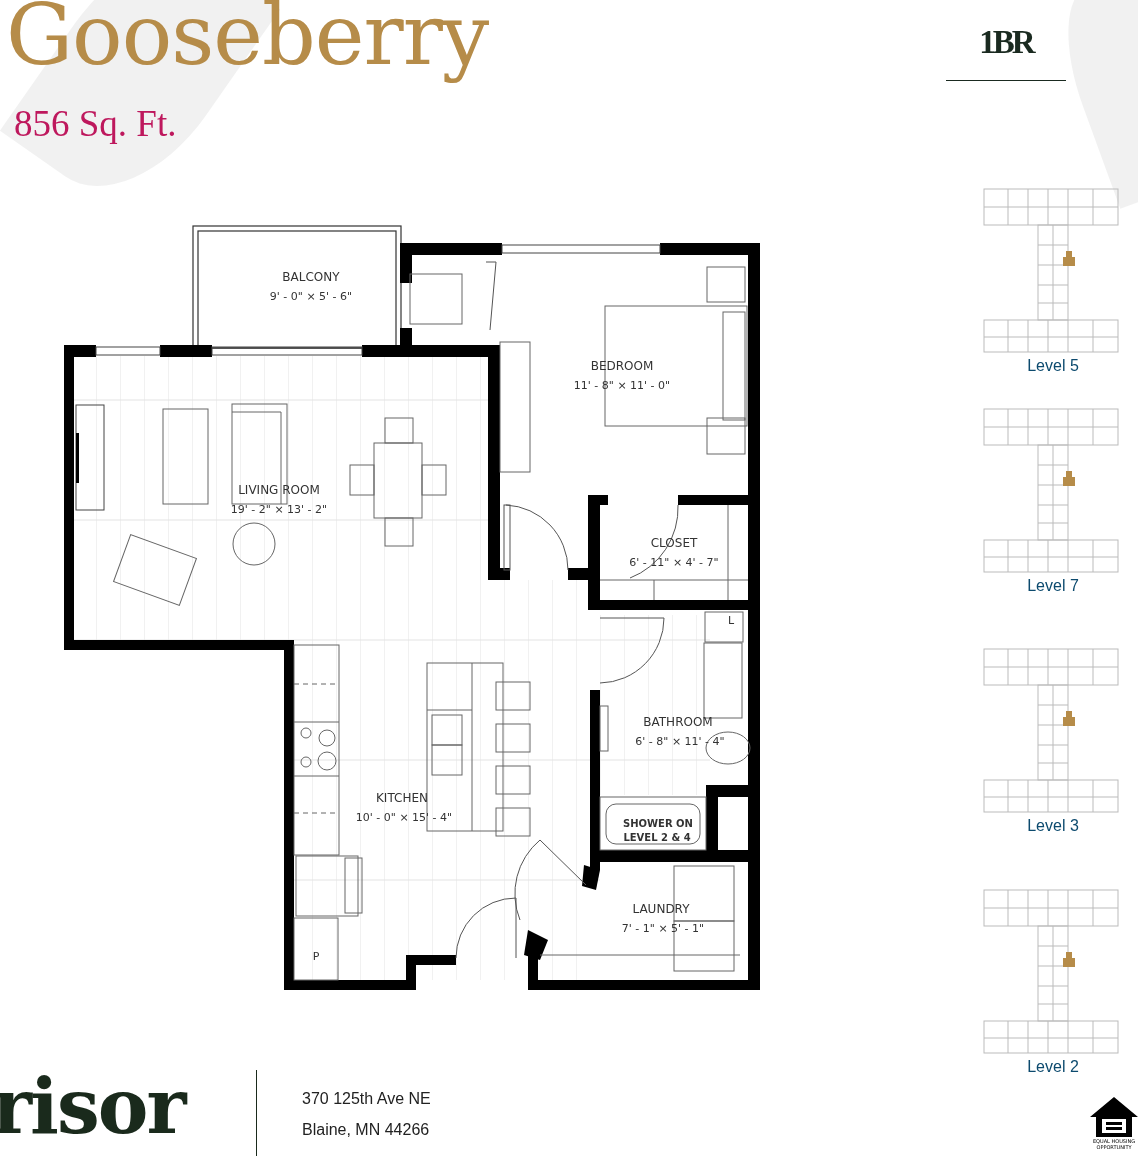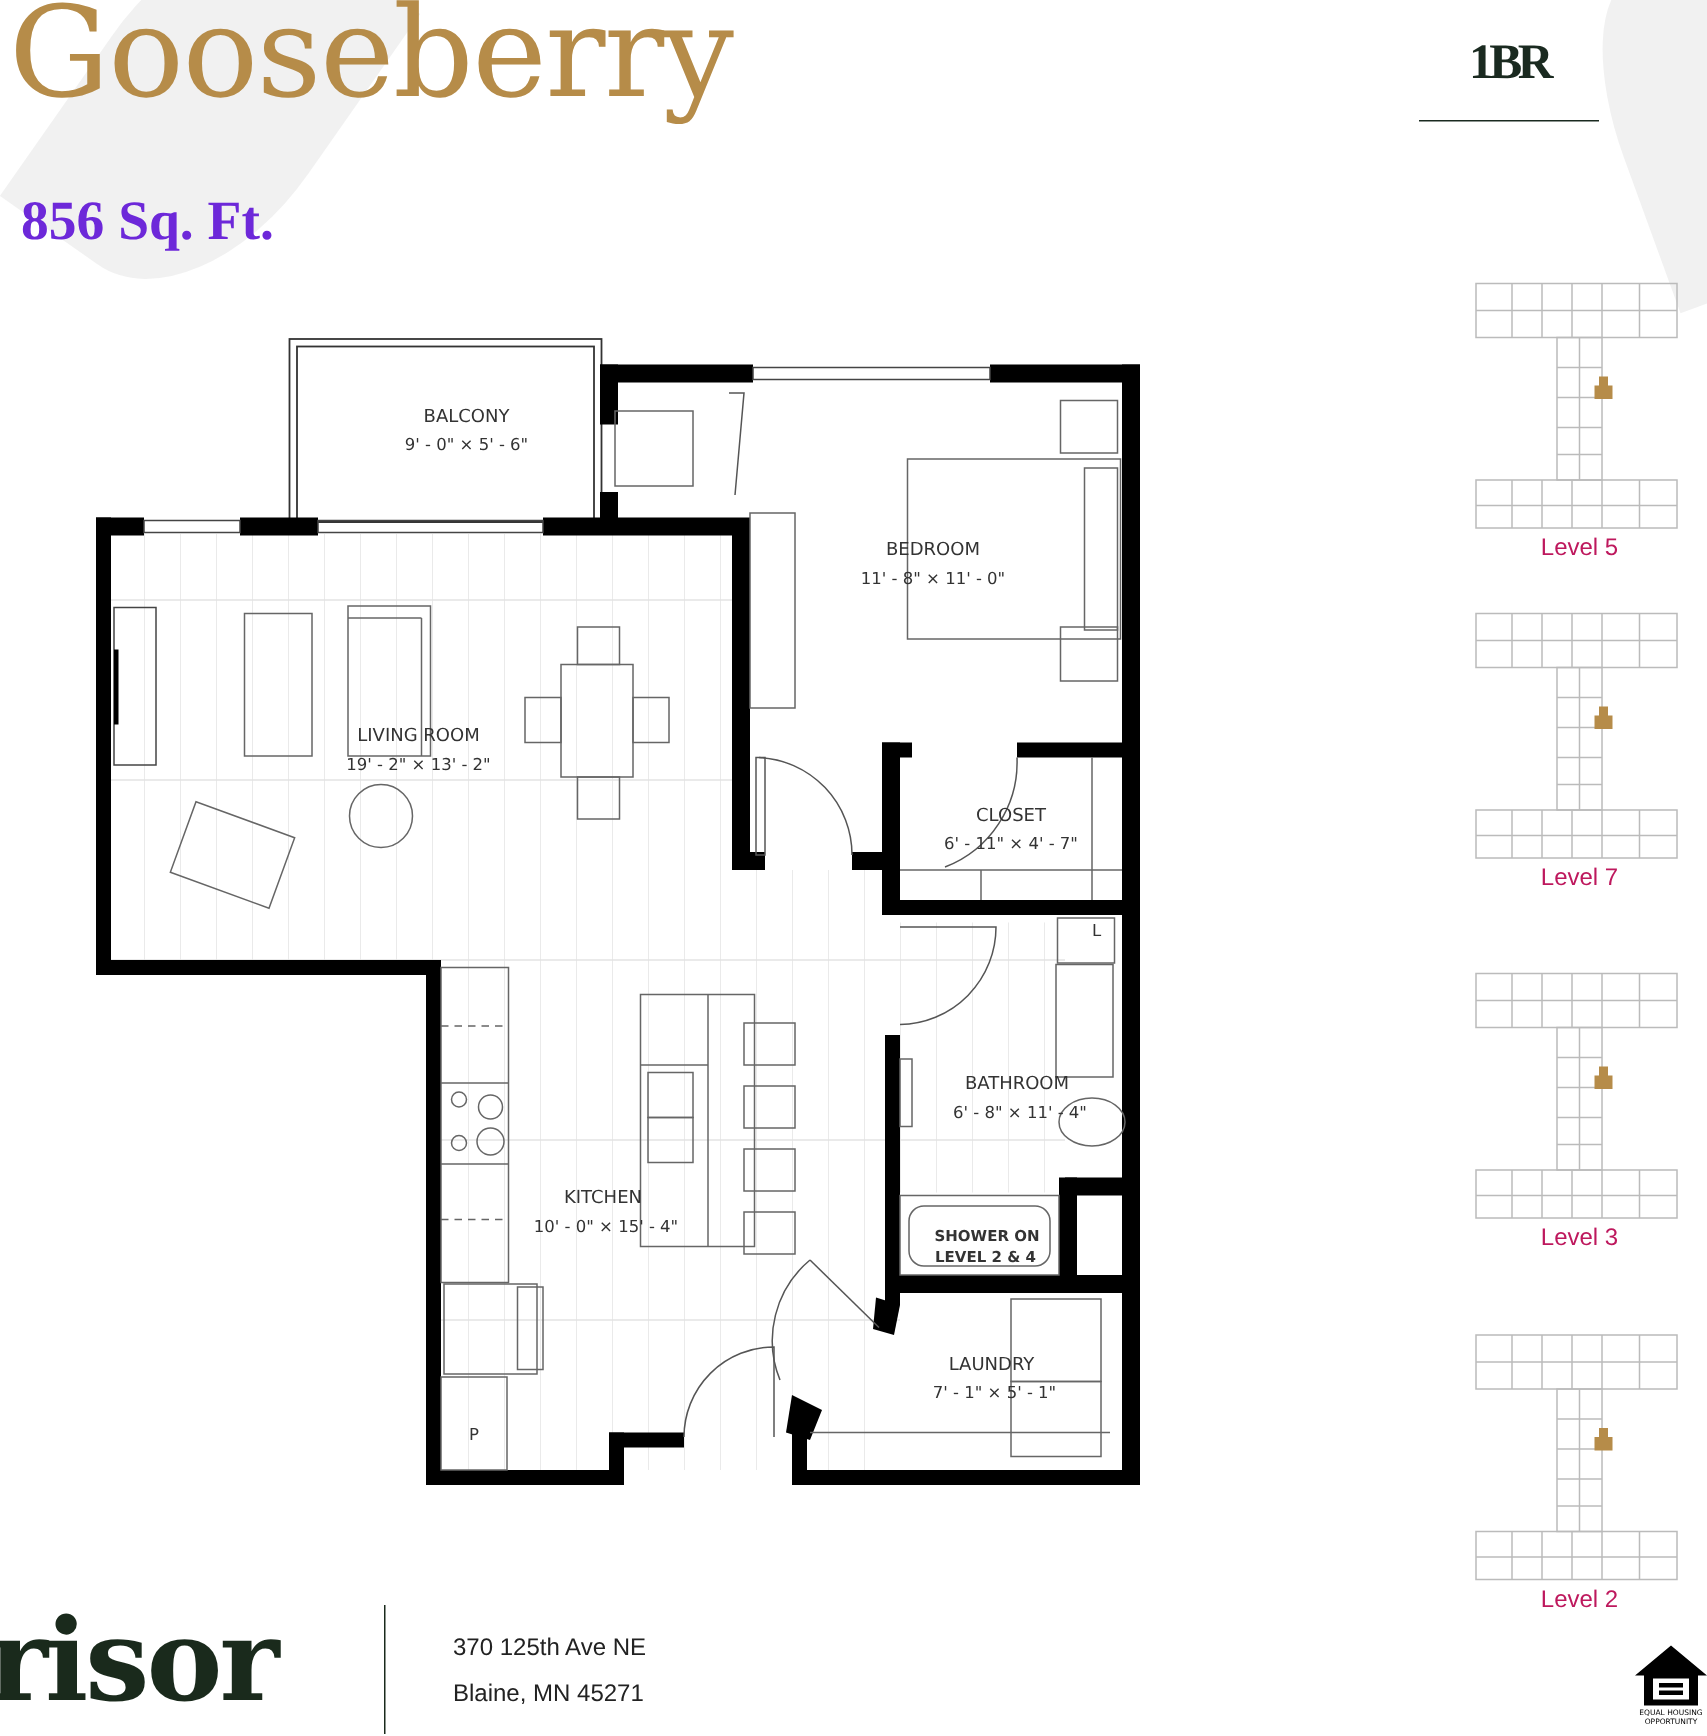--- a/index.html
+++ b/index.html
@@ -1,27 +1,27 @@
 <!DOCTYPE html>
 <html><head>
 <meta charset="utf-8">
 <style>
   html,body{margin:0;padding:0;background:#ffffff;}
   body{width:1138px;height:1157px;position:relative;overflow:hidden;font-family:"Liberation Sans",sans-serif;}
   .leaf{position:absolute;background:#ececec;border-radius:50% 0 50% 0;opacity:.75;}
   .title{position:absolute;left:6px;top:-14px;font-family:"DejaVu Serif",serif;font-size:84px;letter-spacing:-1px;color:#b68c49;margin:0;font-weight:normal;}
-  .sqft{position:absolute;left:14px;top:126px;font-family:"Liberation Serif",serif;font-size:37px;color:#6d28d9;font-weight:bold;}
+  .sqft{position:absolute;left:14px;top:102px;font-family:"Liberation Serif",serif;font-size:37px;color:#be185d;}
   .bedbath{position:absolute;left:946px;top:12px;width:120px;text-align:center;font-family:"Liberation Serif",serif;font-weight:bold;color:#1a2a20;font-size:33px;letter-spacing:-3px;}
   .bedbath .br{height:60px;line-height:60px;}
   .bedbath .rule{height:1px;background:#1a2a20;margin:8px 0 6px 0;}
   .bedbath .ba{height:60px;line-height:60px;}
   .plan{position:absolute;left:0;top:0;}
   .levels{position:absolute;left:978px;top:185px;width:150px;}
   .level{position:absolute;left:0;width:150px;height:200px;}
-  .level .lbl{position:absolute;left:0;width:150px;top:172px;text-align:center;font-size:16px;color:#be185d;}
+  .level .lbl{position:absolute;left:0;width:150px;top:172px;text-align:center;font-size:16px;color:#0c4a6e;}
   .footer-logo{position:absolute;left:-8px;top:1062px;font-family:"DejaVu Serif",serif;font-weight:bold;font-size:76px;color:#1a2a1c;letter-spacing:-2px;}
   .footer-div{position:absolute;left:256px;top:1070px;width:1px;height:86px;background:#1a2a1c;}
   .addr{position:absolute;left:302px;top:1083px;font-size:16px;color:#222;line-height:31px;}
   .eho{position:absolute;left:1088px;top:1095px;width:52px;height:56px;}
 </style>
 </head>
 <body>
 
 <div class="leaf" style="left:60px;top:-60px;width:160px;height:260px;transform:rotate(35deg);"></div>
 <div class="leaf" style="left:1080px;top:-20px;width:90px;height:220px;transform:rotate(-20deg);"></div>
@@ -317,21 +317,21 @@
       <polygon points="88,66 94,66 94,72 97,72 97,81 85,81 85,72 88,72" fill="#b68c49"></polygon>
     </svg>
     <div class="lbl">Level 2</div>
   </div>
 </div>
 
 <div class="footer-logo">risor</div>
 <div class="footer-div"></div>
 <div class="addr">
   <div>370 125th Ave NE</div>
-  <div>Blaine, MN 45271</div>
+  <div>Blaine, MN 44266</div>
 </div>
 <svg class="eho" viewBox="0 0 52 56">
   <polygon points="26,2 2,22 8,22 8,42 44,42 44,22 50,22" fill="#000"></polygon>
   <rect x="14" y="24" width="24" height="14" fill="#fff"></rect>
   <rect x="18" y="27" width="16" height="3" fill="#000"></rect>
   <rect x="18" y="32" width="16" height="3" fill="#000"></rect>
   <text x="26" y="48" font-size="5" text-anchor="middle" font-family="DejaVu Sans, sans-serif" fill="#000">EQUAL HOUSING</text>
   <text x="26" y="54" font-size="5" text-anchor="middle" font-family="DejaVu Sans, sans-serif" fill="#000">OPPORTUNITY</text>
 </svg>
 

